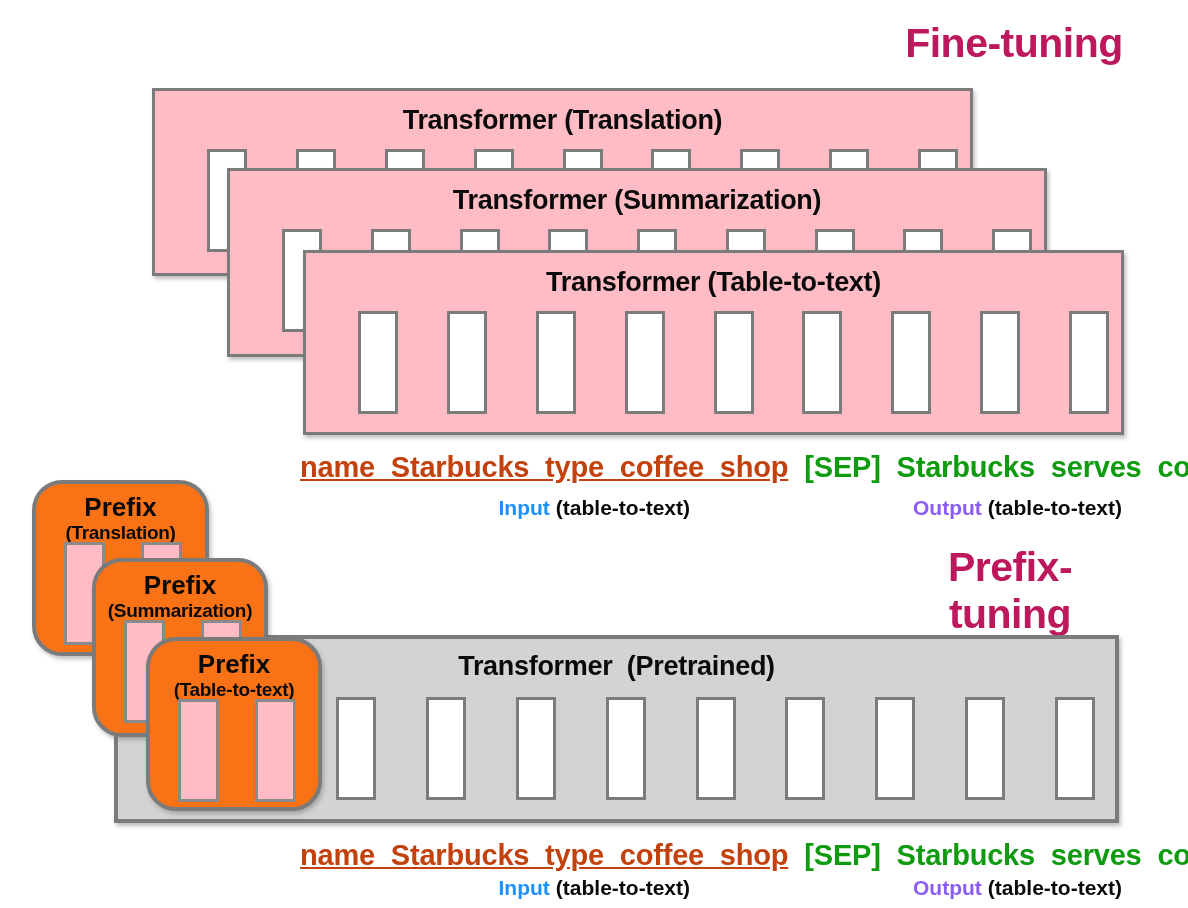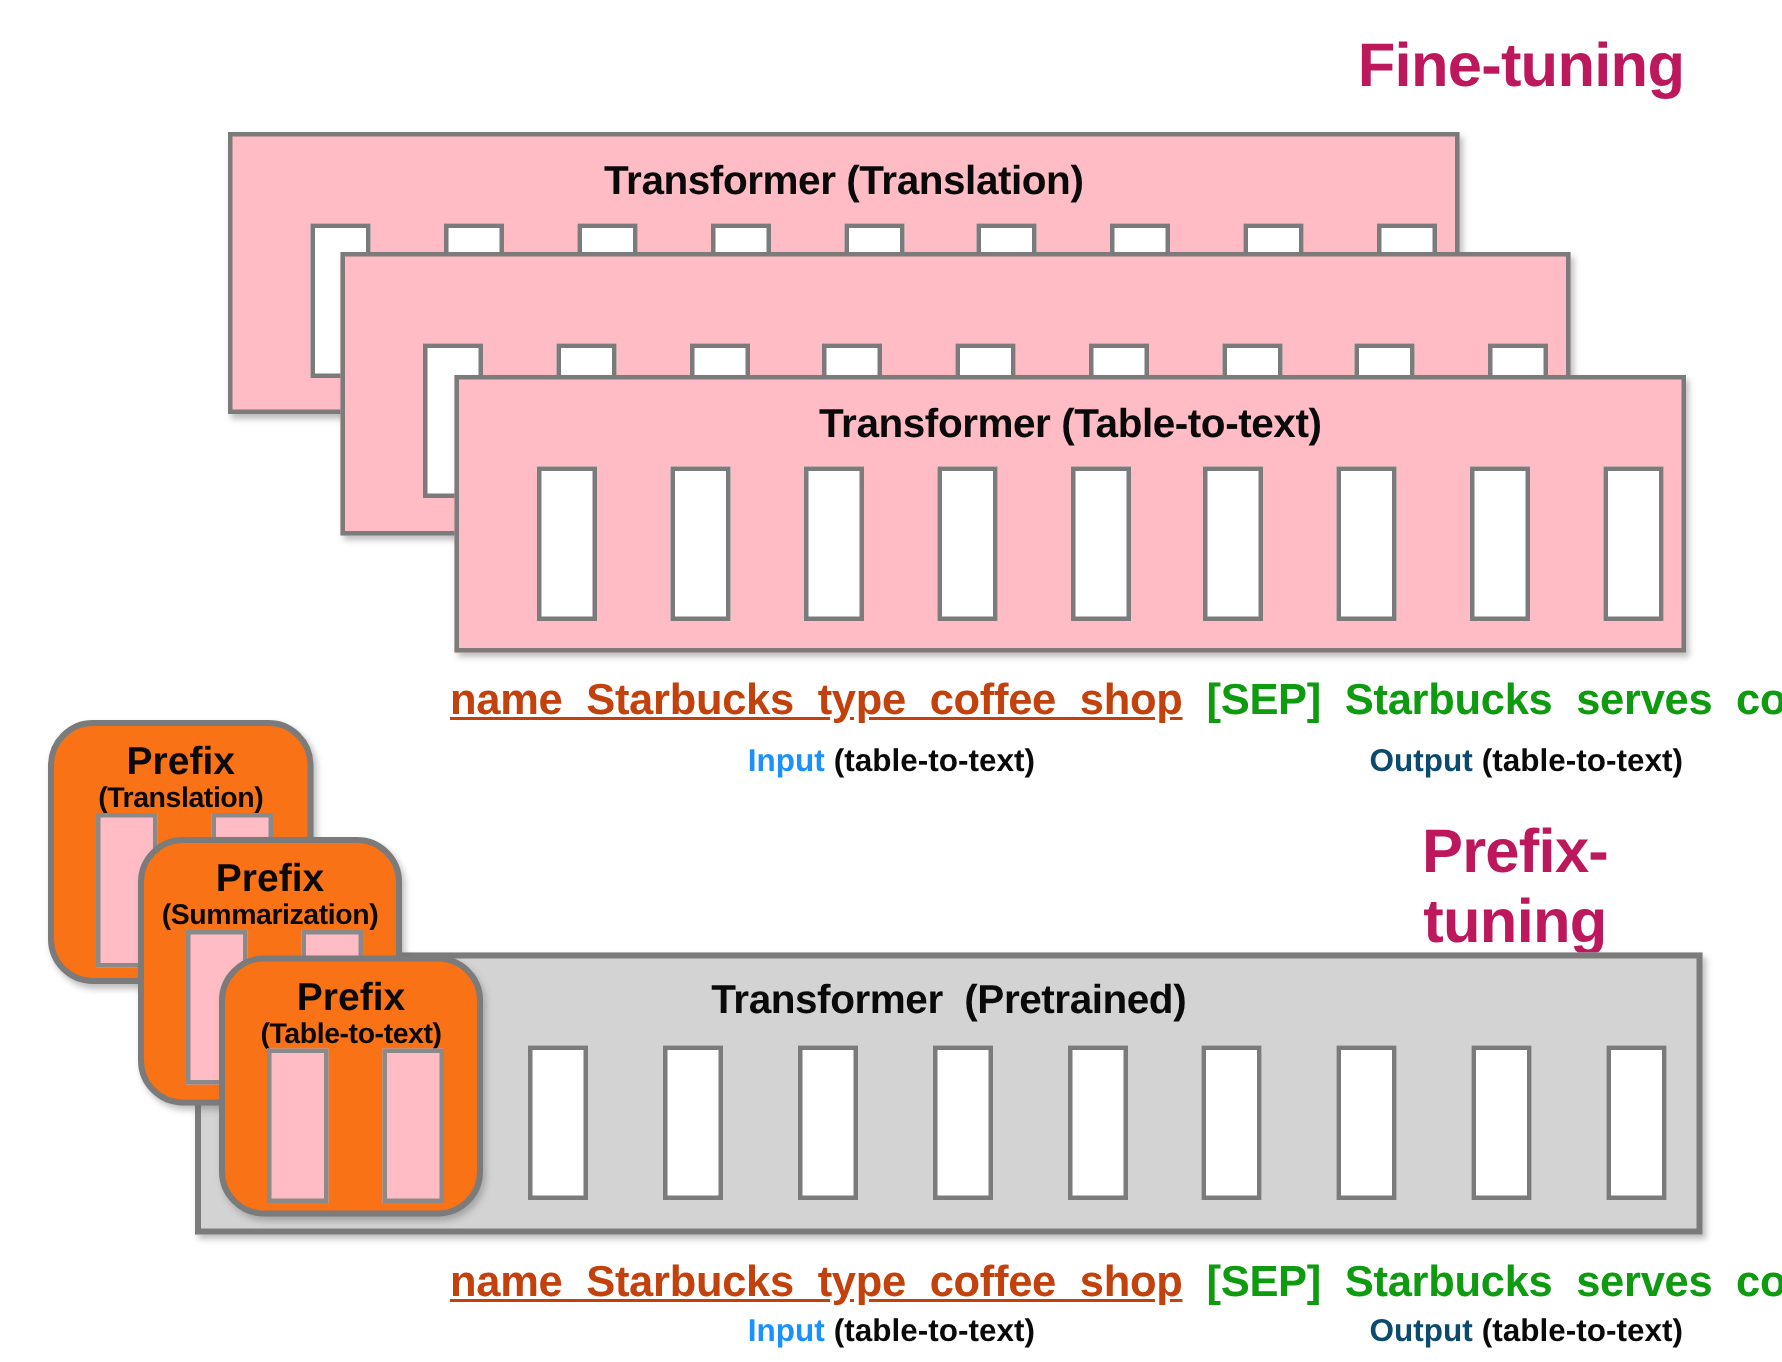--- a/index.html
+++ b/index.html
@@ -18,21 +18,21 @@
                 color:#0a0a0a; letter-spacing:-0.3px; }
   .slot-row { position:absolute; left:52px; right:12px; top:58px; height:103px;
               display:flex; justify-content:space-between; }
   .slot { width:40px; height:103px; background:#ffffff; border:3px solid #7b7b7b; }
 
   #tbox-translation   { left:152px; top:88px;  width:821px; height:188px; z-index:1; }
   #tbox-summarization { left:227px; top:168px; width:820px; height:189px; z-index:2; }
   #tbox-tabletotext   { left:303px; top:250px; width:821px; height:185px; z-index:3; }
 
   
-  #gray-box { position:absolute; left:130px; top:635px; width:1005px; height:188px;
+  #gray-box { position:absolute; left:114px; top:635px; width:1005px; height:188px;
               background:#d3d3d3; border:4px solid #7b7b7b; z-index:1;
               box-shadow:2px 3px 4px rgba(110,110,110,0.45); }
   #gray-box .tbox-label { margin-top:12px; }
   #gray-box .slot-row { left:218px; right:20px; }
 
   
   .pbox { position:absolute; background:#f97316; border:4px solid #7b7b7b;
           border-radius:30px; box-shadow:2px 3px 4px rgba(110,110,110,0.45); }
   .pbox-name { margin-top:8px; text-align:center; font-size:26px; font-weight:bold; color:#0a0a0a; }
   .pbox-task { text-align:center; font-size:19px; font-weight:bold; color:#0a0a0a;
@@ -49,21 +49,21 @@
                font-size:29px; font-weight:bold; white-space:nowrap; word-spacing:8px;
                letter-spacing:-0.2px; }
   #tokens-top { top:451px; }
   #tokens-bottom { top:839px; }
   .tok-input { color:#c2410c;text-decoration:underline; }
   .tok-output { color:#0f9b0f; margin-left:16px; }
 
   .io-label { position:absolute; width:250px; text-align:right; font-size:21px;
               font-weight:bold; color:#0a0a0a; white-space:nowrap; }
   .io-word-input { color:#1b91ff; margin-right:6px; }
-  .io-word-output { color:#0c4a6e; margin-right:6px;margin-left:27px; }
+  .io-word-output { color:#8b5cf6; margin-right:6px;margin-left:27px; }
   #iolabel-top-input { left:440px; top:496px; }
   #iolabel-top-output { left:872px; top:496px; }
   #iolabel-bottom-input { left:440px; top:876px; }
   #iolabel-bottom-output { left:872px; top:876px; }
 </style>
 </head>
 <body>
 
 <div class="canvas">
 
@@ -78,20 +78,21 @@
         <div class="slot"></div>
         <div class="slot"></div>
         <div class="slot"></div>
         <div class="slot"></div>
         <div class="slot"></div>
         <div class="slot"></div>
       </div>
   </div>
 
   <div id="tbox-summarization" class="tbox">
+    <div class="tbox-label">Transformer (Summarization)</div>
     <div class="slot-row">
         <div class="slot"></div>
         <div class="slot"></div>
         <div class="slot"></div>
         <div class="slot"></div>
         <div class="slot"></div>
         <div class="slot"></div>
         <div class="slot"></div>
         <div class="slot"></div>
         <div class="slot"></div>

